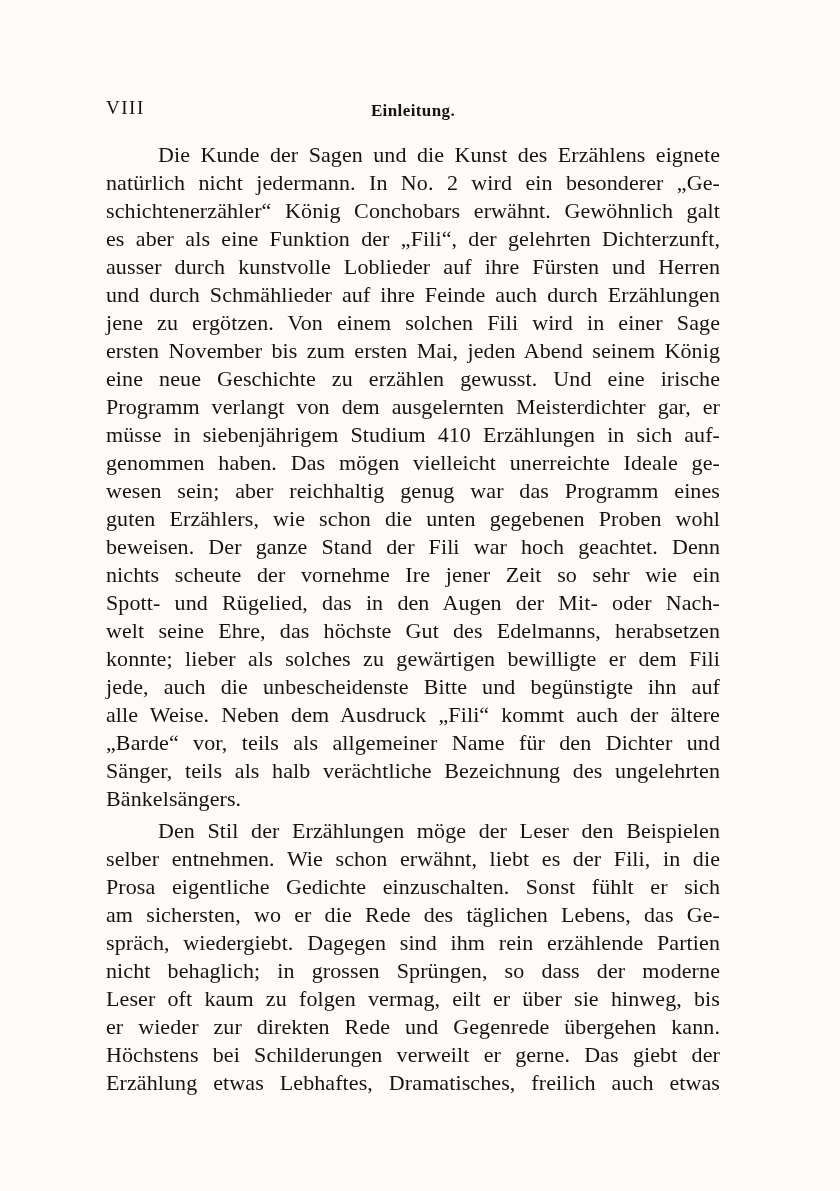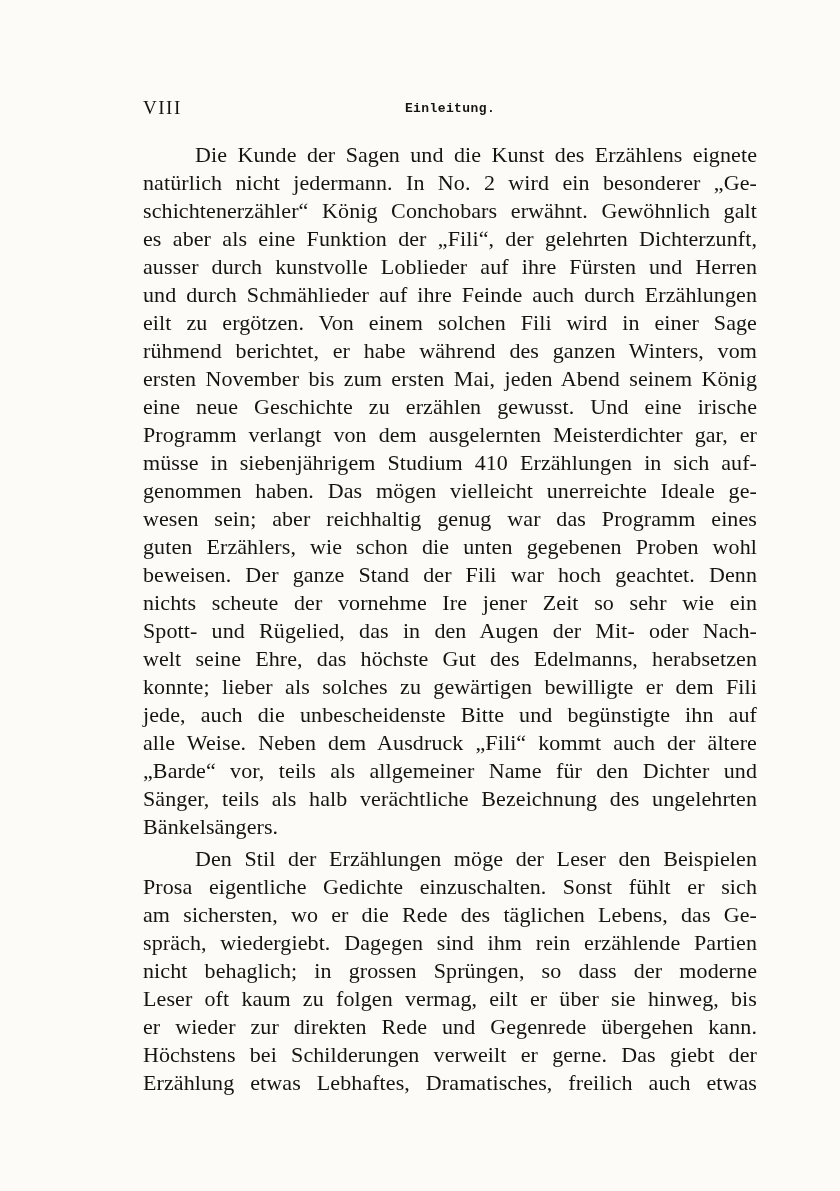--- a/index.html
+++ b/index.html
@@ -11,44 +11,42 @@
     background: #fcfbf7;
     color: #17140f;
     font-family: "Liberation Serif", "DejaVu Serif", serif;
     overflow: hidden;
   }
   .content {
     position: absolute;
     left: 106px;
     top: 97px;
     width: 614px;
-    margin-left: 37px;
   }
   .header {
     position: relative;
     height: 24px;
     margin-bottom: 20px;
   }
   .page-number {
     position: absolute;
     left: 0;
     top: 0;
     font-size: 19px;
     letter-spacing: 1.5px;
     font-weight: 400;
   }
   .running-header {
     position: absolute;
     left: 50%;
     top: 4px;
     transform: translateX(-50%);
-    font-size: 13px;
+    font-size: 17px;
     font-weight: 700;
     letter-spacing: 0.4px;
-    font-family: Liberation Mono, monospace;
   }
   .paragraph { margin: 0; }
   .paragraph + .paragraph { margin-top: 4px; }
   .line {
     font-size: 22px;
     line-height: 28px;
     text-align: justify;
     text-align-last: justify;
     letter-spacing: 0.1px;
     white-space: normal;
@@ -70,22 +68,21 @@
       <span class="running-header">Einleitung.</span>
     </div>
 
     <div class="paragraph">
       <div class="line indent">Die Kunde der Sagen und die Kunst des Erzählens eignete</div>
       <div class="line">natürlich nicht jedermann. In No. 2 wird ein besonderer „Ge-</div>
       <div class="line">schichtenerzähler“ König Conchobars erwähnt. Gewöhnlich galt</div>
       <div class="line">es aber als eine Funktion der „Fili“, der gelehrten Dichterzunft,</div>
       <div class="line">ausser durch kunstvolle Loblieder auf ihre Fürsten und Herren</div>
       <div class="line">und durch Schmählieder auf ihre Feinde auch durch Erzählungen</div>
-      <div class="line">eilt zu ergötzen. Von einem solchen Fili wird in einer Sage</div>
-      <div class="line">rühmend berichtet, er habe während des ganzen Winters, vom</div>
+      <div class="line">jene zu ergötzen. Von einem solchen Fili wird in einer Sage</div>
       <div class="line">ersten November bis zum ersten Mai, jeden Abend seinem König</div>
       <div class="line">eine neue Geschichte zu erzählen gewusst. Und eine irische</div>
       <div class="line">Programm verlangt von dem ausgelernten Meisterdichter gar, er</div>
       <div class="line">müsse in siebenjährigem Studium 410 Erzählungen in sich auf-</div>
       <div class="line">genommen haben. Das mögen vielleicht unerreichte Ideale ge-</div>
       <div class="line">wesen sein; aber reichhaltig genug war das Programm eines</div>
       <div class="line">guten Erzählers, wie schon die unten gegebenen Proben wohl</div>
       <div class="line">beweisen. Der ganze Stand der Fili war hoch geachtet. Denn</div>
       <div class="line">nichts scheute der vornehme Ire jener Zeit so sehr wie ein</div>
       <div class="line">Spott- und Rügelied, das in den Augen der Mit- oder Nach-</div>
@@ -93,20 +90,21 @@
       <div class="line">konnte; lieber als solches zu gewärtigen bewilligte er dem Fili</div>
       <div class="line">jede, auch die unbescheidenste Bitte und begünstigte ihn auf</div>
       <div class="line">alle Weise. Neben dem Ausdruck „Fili“ kommt auch der ältere</div>
       <div class="line">„Barde“ vor, teils als allgemeiner Name für den Dichter und</div>
       <div class="line">Sänger, teils als halb verächtliche Bezeichnung des ungelehrten</div>
       <div class="line last">Bänkelsängers.</div>
     </div>
 
     <div class="paragraph">
       <div class="line indent">Den Stil der Erzählungen möge der Leser den Beispielen</div>
+      <div class="line">selber entnehmen. Wie schon erwähnt, liebt es der Fili, in die</div>
       <div class="line">Prosa eigentliche Gedichte einzuschalten. Sonst fühlt er sich</div>
       <div class="line">am sichersten, wo er die Rede des täglichen Lebens, das Ge-</div>
       <div class="line">spräch, wiedergiebt. Dagegen sind ihm rein erzählende Partien</div>
       <div class="line">nicht behaglich; in grossen Sprüngen, so dass der moderne</div>
       <div class="line">Leser oft kaum zu folgen vermag, eilt er über sie hinweg, bis</div>
       <div class="line">er wieder zur direkten Rede und Gegenrede übergehen kann.</div>
       <div class="line">Höchstens bei Schilderungen verweilt er gerne. Das giebt der</div>
       <div class="line">Erzählung etwas Lebhaftes, Dramatisches, freilich auch etwas</div>
     </div>
 

